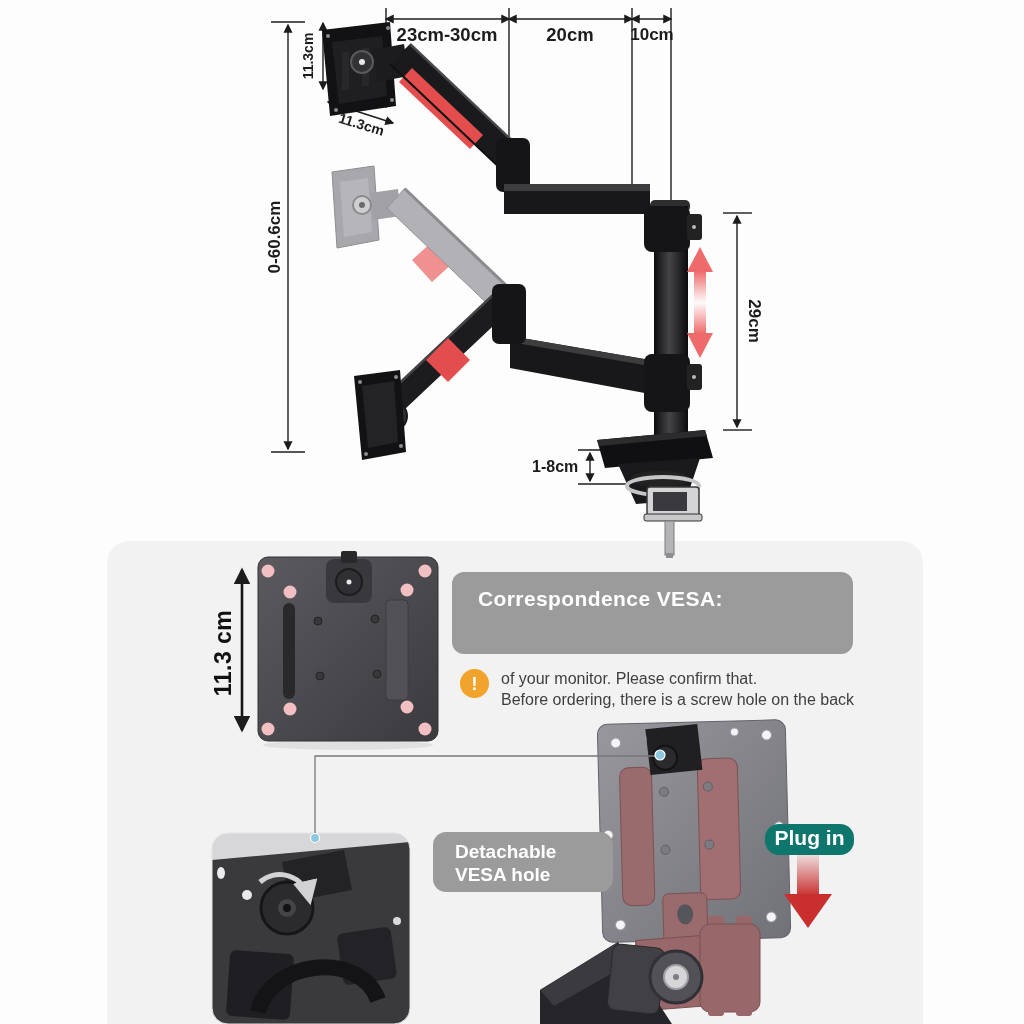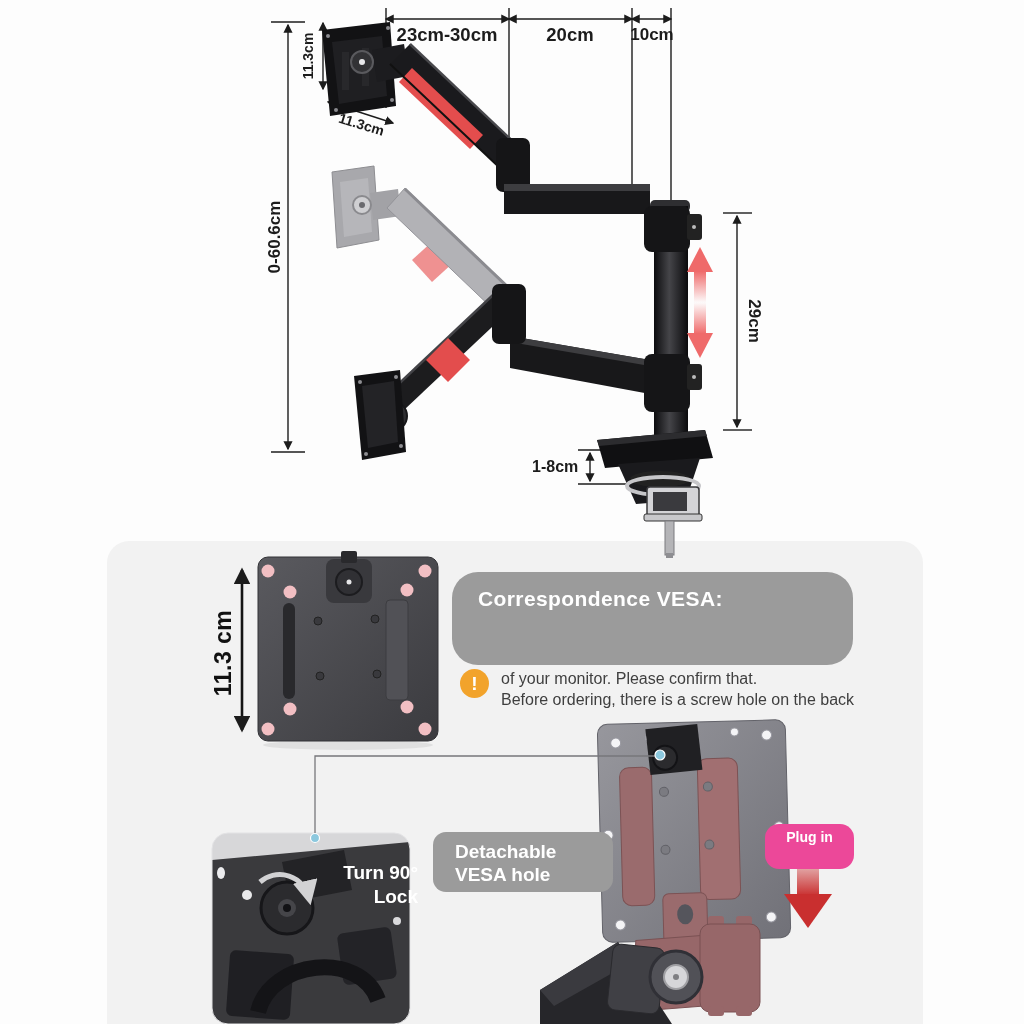--- a/index.html
+++ b/index.html
@@ -1,30 +1,30 @@
 <!DOCTYPE html>
 <html><head>
 <meta charset="utf-8">
 <style>
   html,body{margin:0;padding:0;background:#ffffff;}
   .stage{position:relative;width:1024px;height:1024px;overflow:hidden;background:#fdfdfd;
          font-family:"Liberation Sans",sans-serif;}
   .stage svg{position:absolute;left:0;top:0;}
   .dim{font-family:"Liberation Sans",sans-serif;font-weight:700;fill:#1c1c1c;}
   .overlay{position:absolute;box-sizing:border-box;}
-  .vesa-box{left:452px;top:572px;width:401px;height:93px;background:#9b9b9b;border-radius:26px;
+  .vesa-box{left:452px;top:572px;width:401px;height:82px;background:#9b9b9b;border-radius:12px;
             padding:13px 0 0 26px;color:#ffffff;font-weight:700;font-size:21px;line-height:27px;
             letter-spacing:.4px;}
   .warn-icon{left:460px;top:669px;width:29px;height:29px;border-radius:50%;background:#f2a32b;
              color:#fff;font-weight:700;font-size:19px;text-align:center;line-height:29px;}
   .warn-text{left:501px;top:668px;width:370px;color:#3f3f3f;font-size:16px;line-height:21px;}
   .detach-box{left:433px;top:832px;width:180px;height:60px;background:#9b9b9b;border-radius:13px;
               padding:8px 0 0 22px;color:#fff;font-weight:700;font-size:19px;line-height:23px;}
-  .plug-pill{left:765px;top:824px;width:89px;height:45px;background:#ec4899;border-radius:14px;
-             color:#fff;font-weight:700;font-size:14px;text-align:center;line-height:27px;}
+  .plug-pill{left:765px;top:824px;width:89px;height:31px;background:#0f766e;border-radius:14px;
+             color:#fff;font-weight:700;font-size:21px;text-align:center;line-height:27px;}
   .lock-label{left:312px;top:861px;width:106px;text-align:right;color:#fff;font-weight:700;
               font-size:19px;line-height:24px;}
   .cm-label{left:160px;top:638px;width:130px;height:30px;transform:rotate(-90deg);
             text-align:center;color:#111;font-weight:700;font-size:23px;letter-spacing:.5px;}
   .panel{left:107px;top:541px;width:816px;height:483px;background:#f2f2f2;
          border-radius:22px 22px 0 0;}
   span{display:block;}
 </style>
 </head>
 <body>
@@ -291,24 +291,20 @@
   </div>
 
   <div class="overlay warn-icon">!</div>
   <div class="overlay warn-text">
     <span>of your monitor. Please confirm that.</span>
     <span>Before ordering, there is a screw hole on the back</span>
   </div>
 
   <div class="overlay cm-label">11.3 cm</div>
 
-  <div class="overlay lock-label">
-    <span>Turn 90°</span>
-    <span>Lock</span>
-  </div>
 
   <div class="overlay detach-box">
     <span>Detachable</span>
     <span>VESA hole</span>
   </div>
 
   <div class="overlay plug-pill">Plug in</div>
 </div>
 
 </body></html>

